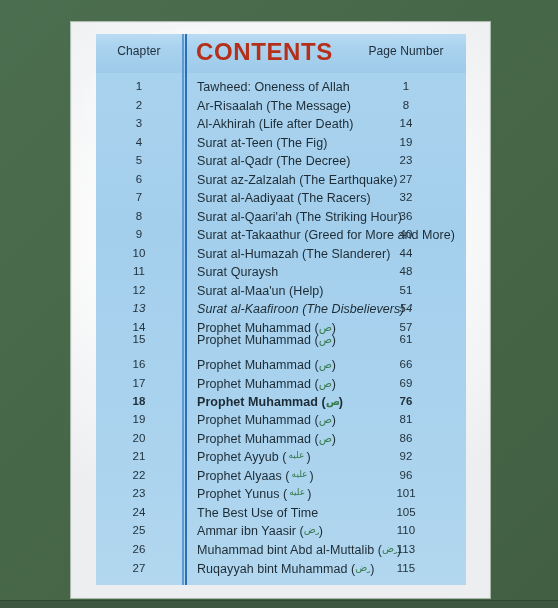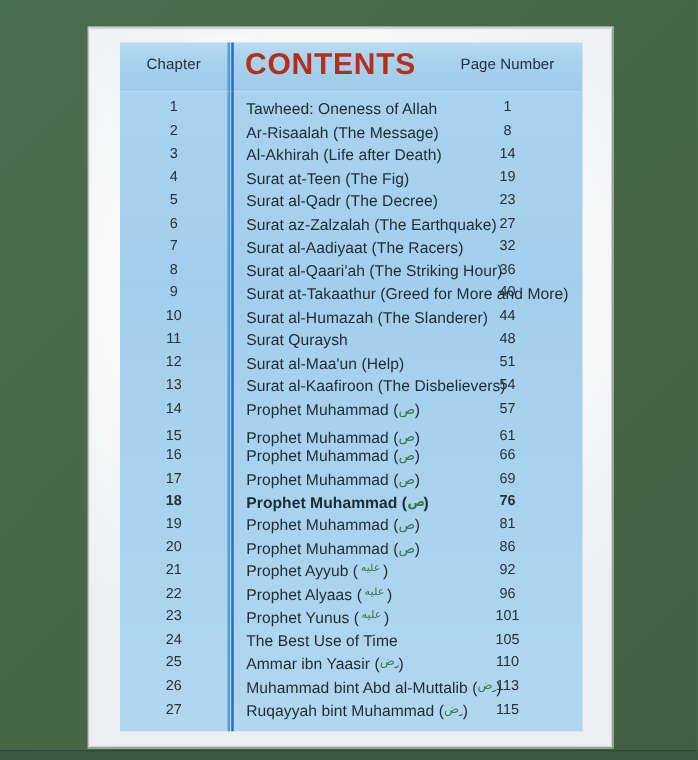--- a/index.html
+++ b/index.html
@@ -306,31 +306,31 @@
           <div class="row" style="top: 192.2px;">
             <div class="chap">11</div>
             <div class="title"><span>Surat Quraysh</span></div>
             <div class="pg">48</div>
           </div>
           <div class="row" style="top: 210.72px;">
             <div class="chap">12</div>
             <div class="title"><span>Surat al-Maa'un (Help)</span></div>
             <div class="pg">51</div>
           </div>
-          <div class="row" style="top: 229.24px;">
+          <div class="row" style="top: 229.24px; font-style: italic;">
             <div class="chap">13</div>
             <div class="title"><span>Surat al-Kaafiroon (The Disbelievers)</span></div>
             <div class="pg">54</div>
           </div>
           <div class="row" style="top: 247.76px;">
             <div class="chap">14</div>
             <div class="title"><span>Prophet Muhammad</span><span> (<span class="hon saw">ص</span>)</span></div>
             <div class="pg">57</div>
           </div>
-          <div class="row" style="top: 270px;">
+          <div class="row" style="top: 260px;">
             <div class="chap">15</div>
             <div class="title"><span>Prophet Muhammad</span><span> (<span class="hon saw">ص</span>)</span></div>
             <div class="pg">61</div>
           </div>
           <div class="row" style="top: 284.8px;">
             <div class="chap">16</div>
             <div class="title"><span>Prophet Muhammad</span><span> (<span class="hon saw">ص</span>)</span></div>
             <div class="pg">66</div>
           </div>
           <div class="row" style="top: 304px;">

